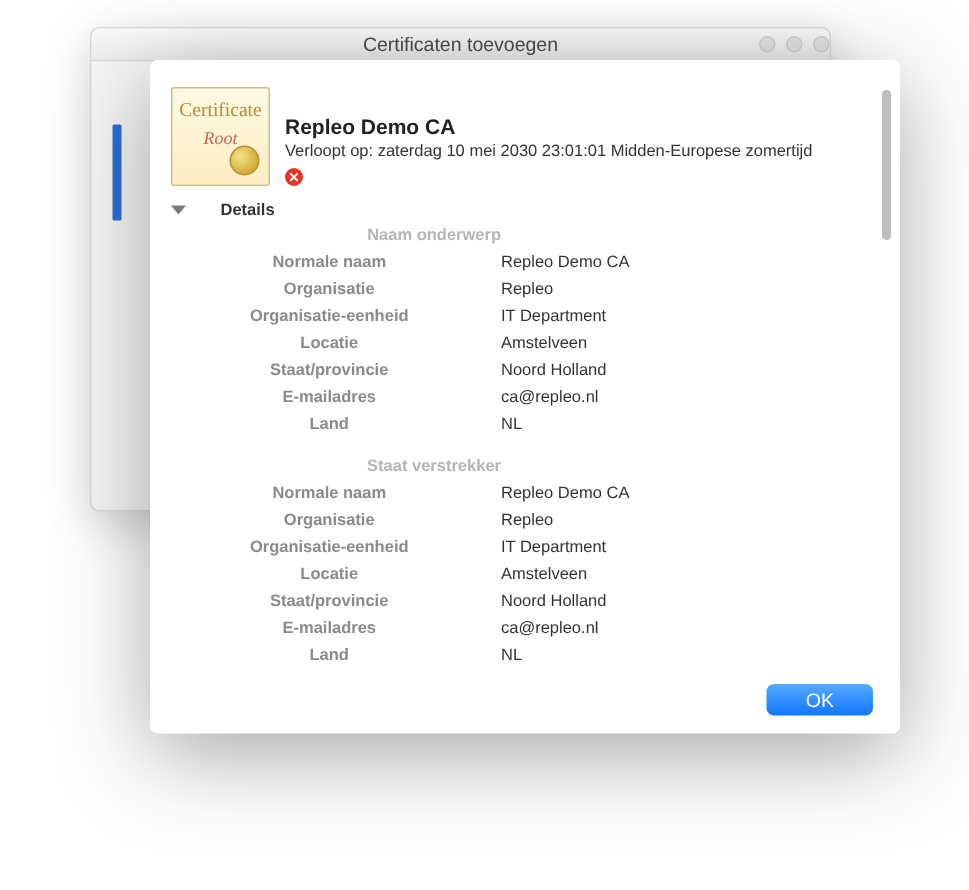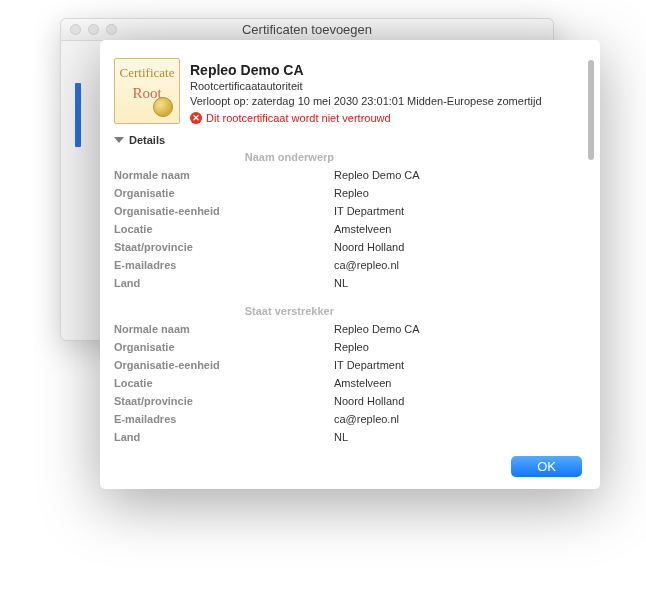--- a/index.html
+++ b/index.html
@@ -23,20 +23,21 @@
       z-index: 1;
     }
     .outer-titlebar {
       height: 22px;
       border-bottom: 1px solid #d9d9d9;
       display: flex;
       align-items: center;
       position: relative;
       background: linear-gradient(#f9f9f9,#ececec);
       border-radius: 6px 6px 0 0;
+      justify-content: flex-end;
     }
     .traffic-lights {
       display: flex;
       gap: 7px;
       padding-left: 9px;
     }
     .tl {
       width: 11px; height: 11px; border-radius: 50%;
       background: #e3e3e3; border: 0.5px solid #cfcfcf;
     }
@@ -95,22 +96,22 @@
       position: relative;
       flex-shrink: 0;
     }
     .cert-icon .ctxt {
       position: absolute; top: 6px; left: 0; right: 0;
       text-align: center; font-family: cursive;
       color: #b78a2f; font-size: 13px;
     }
     .cert-icon .root {
       position: absolute; top: 26px; left: 0; right: 0;
-      text-align: center; font-family: cursive;
-      color: #c96a54; font-size: 15px;
+      text-align: center; font-style: italic; font-family: cursive;
+      color: #c96a54; font-size: 12px;
     }
     .cert-icon .seal {
       position: absolute; bottom: 6px; right: 6px;
       width: 20px; height: 20px; border-radius: 50%;
       background: radial-gradient(circle at 35% 35%, #f5e28a, #d3ad38 70%);
       border: 1px solid #b58f2f;
     }
     .header-text { flex: 1; }
     .cert-title { font-weight: bold; font-size: 14px; color: #222; margin-bottom: 2px; }
     .cert-sub { font-size: 11px; color: #333; margin-bottom: 2px; }
@@ -119,40 +120,40 @@
       display: flex; align-items: center; gap: 4px;
       font-size: 11px; color: #d71a1a;
     }
     .err-icon {
       width: 12px; height: 12px; border-radius: 50%;
       background: #e53324; color: #fff; font-size: 9px; line-height: 12px;
       text-align: center; font-weight: bold; flex-shrink: 0;
     }
 
     .details-header {
-      display: flex; align-items: center; gap: 5px;
+      display: flex; align-items: center; gap: 23px;
       margin-top: 10px; margin-bottom: 5px;
       cursor: pointer;
     }
     .disclosure {
       width: 0; height: 0;
       border-left: 5px solid transparent;
       border-right: 5px solid transparent;
       border-top: 6px solid #7a7a7a;
     }
     .details-label { font-size: 11px; font-weight: bold; color: #333; }
 
     .section-title {
       font-size: 11px; color: #b5b5b5; font-weight: bold;
       margin-left: 105px; margin-top: 1px; margin-bottom: 3px;
       text-align: right; width: 115px;
     }
     .row { display: flex; font-size: 11px; line-height: 18px; }
     .lbl {
-      width: 220px; text-align: left; color: #8a8a8a; font-weight: bold;
+      width: 220px; text-align: center; color: #8a8a8a; font-weight: bold;
       padding-right: 9px;
     }
     .val { color: #333; }
 
     .footer {
       display: flex; justify-content: flex-end;
       padding: 10px 18px 0 18px;
     }
     .ok-btn {
       background: linear-gradient(#56aaff,#1176ff);
@@ -181,25 +182,23 @@
   <div class="scrollwrap">
     <div class="content">
       <div class="header-row">
         <div class="cert-icon">
           <div class="ctxt">Certificate</div>
           <div class="root">Root</div>
           <div class="seal"></div>
         </div>
         <div class="header-text">
           <div class="cert-title">Repleo Demo CA</div>
-          <div class="cert-sub">Rootcertificaatautoriteit</div>
           <div class="cert-expiry">Verloopt op: zaterdag 10 mei 2030 23:01:01 Midden-Europese zomertijd</div>
           <div class="trust-line">
             <div class="err-icon">✕</div>
-            <span>Dit rootcertificaat wordt niet vertrouwd</span>
           </div>
         </div>
       </div>
 
       <div class="details-header">
         <div class="disclosure"></div>
         <span class="details-label">Details</span>
       </div>
 
       <div class="section-title">Naam onderwerp</div>

